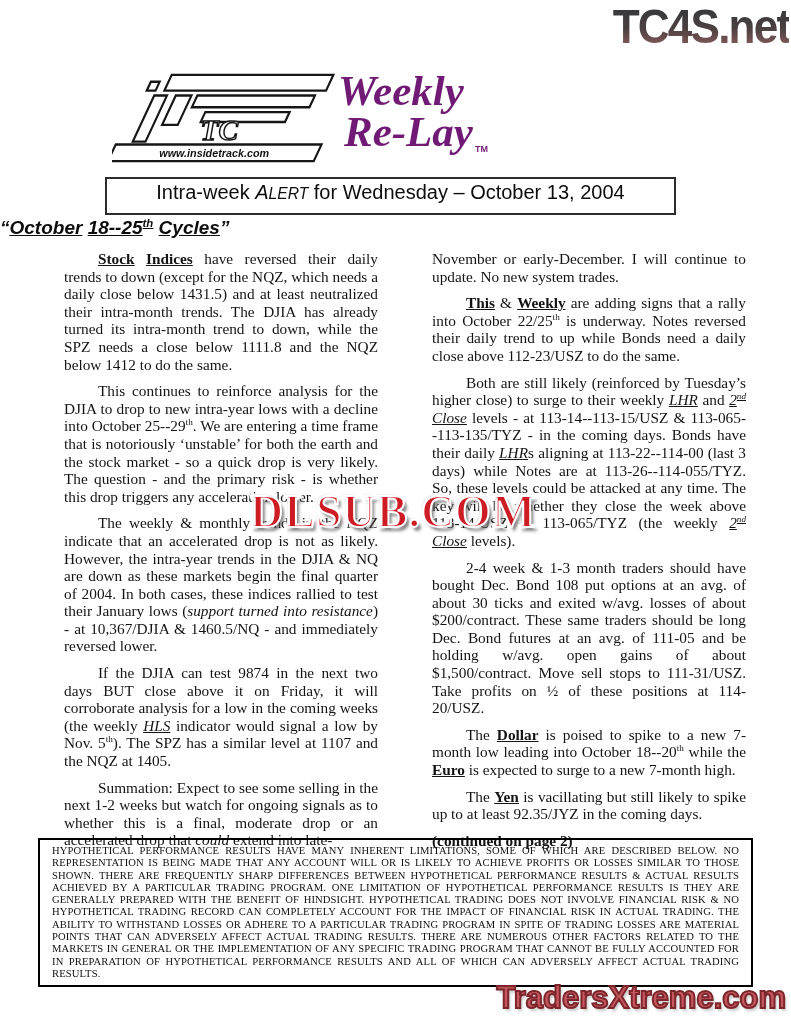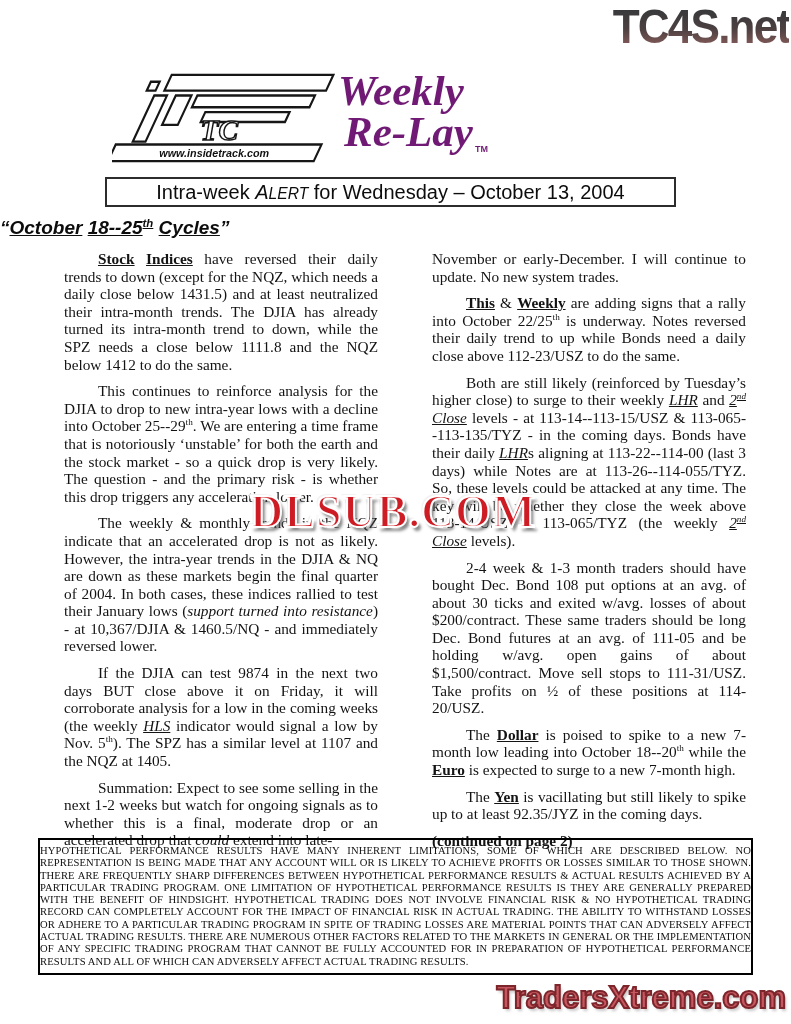--- a/index.html
+++ b/index.html
@@ -17,21 +17,21 @@
   
   .masthead{position:absolute;left:112px;top:70px;width:430px;height:104px}
   .masthead svg{position:absolute;left:0;top:2px}
   .brand{position:absolute;left:226px;top:0;font-weight:bold;font-style:italic;
          font-size:43px;line-height:41px;color:#701a75;white-space:nowrap}
   .brand .line2{margin-left:6px}
   .tm{font-size:9px;font-style:normal;font-family:"Liberation Sans",sans-serif;
       vertical-align:-6px;margin-left:2px;letter-spacing:0}
 
   
-  .alert-bar{position:absolute;left:105px;top:177px;width:571px;height:30px;
+  .alert-bar{position:absolute;left:105px;top:177px;width:571px;height:38px;
              border:2px solid #2c2c2c;background:#fff;
              font-family:"Liberation Sans",sans-serif;font-size:20px;
              text-align:center;line-height:26px;color:#0c0c0c}
 
   
   .headline{position:absolute;left:0;top:217px;width:100%;text-align:left;
             font-family:"Liberation Sans",sans-serif;font-size:19px;color:#0c0c0c}
 
   
   .col{position:absolute;top:250px;width:322px;font-size:15.3px;line-height:17.6px;
@@ -49,21 +49,21 @@
   .seg-sc{font-size:.78em}
 
   
   .watermark{position:absolute;left:250px;top:485px;white-space:nowrap;
              font-family:"Liberation Serif",serif;font-weight:bold;font-size:46px;
              letter-spacing:1px;color:#ce1c24;-webkit-text-stroke:2px #ffffff;
              text-shadow:3px 4px 3px rgba(85,85,85,.7),-2px -2px 1px #f2f2f2}
 
   
   .disclaimer{position:absolute;left:38px;top:838px;width:715px;min-height:122px;
-              border:2px solid #000;padding:5px 0;
+              border:2px solid #000;padding:5px 12px;
               font-size:10.6px;line-height:12.3px;text-align:justify;
               letter-spacing:.1px;color:#101010}
 
   
   .footer-logo{position:absolute;top:980px;right:5px;white-space:nowrap;
                font-family:"Liberation Sans",sans-serif;font-weight:bold;font-size:31px;
                color:#c65760;-webkit-text-stroke:2px #7c262b;
                text-shadow:2px 3px 3px #c6c6c6;letter-spacing:0}
 </style>
 </head>

